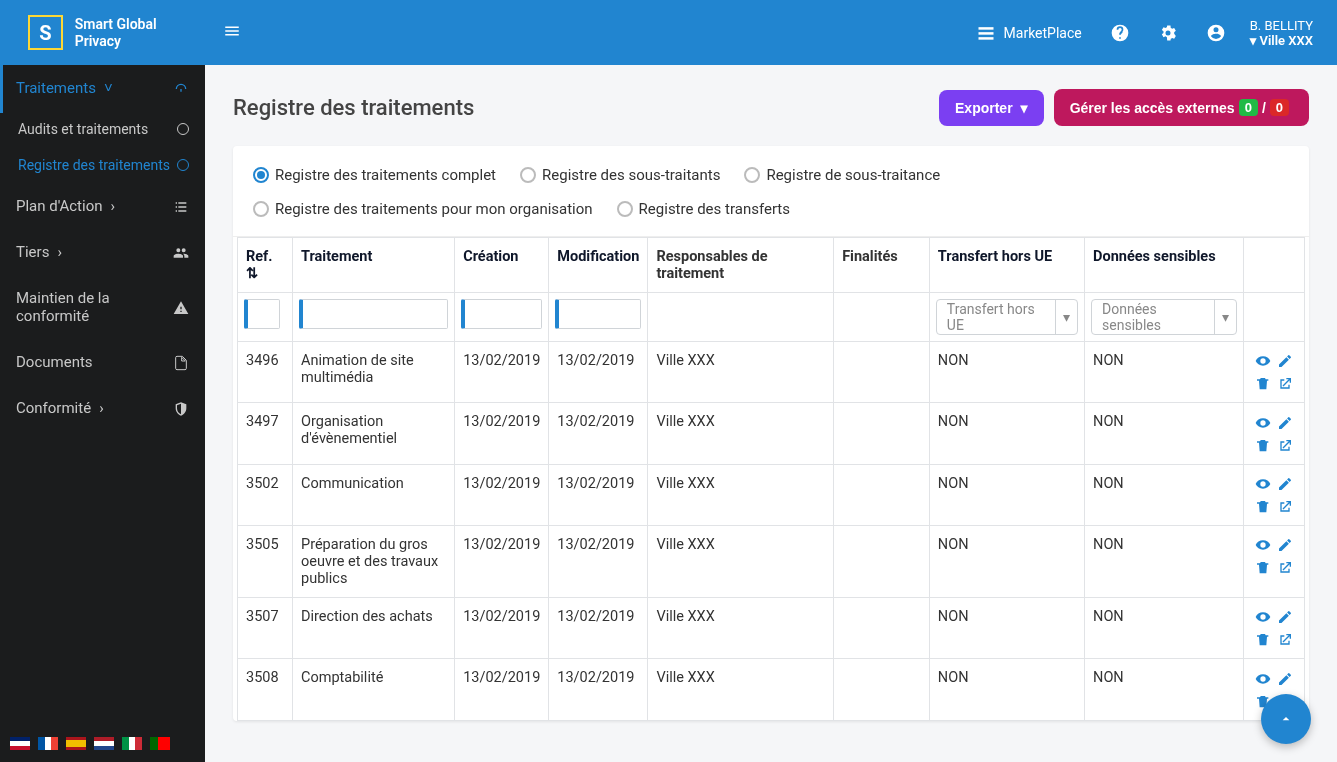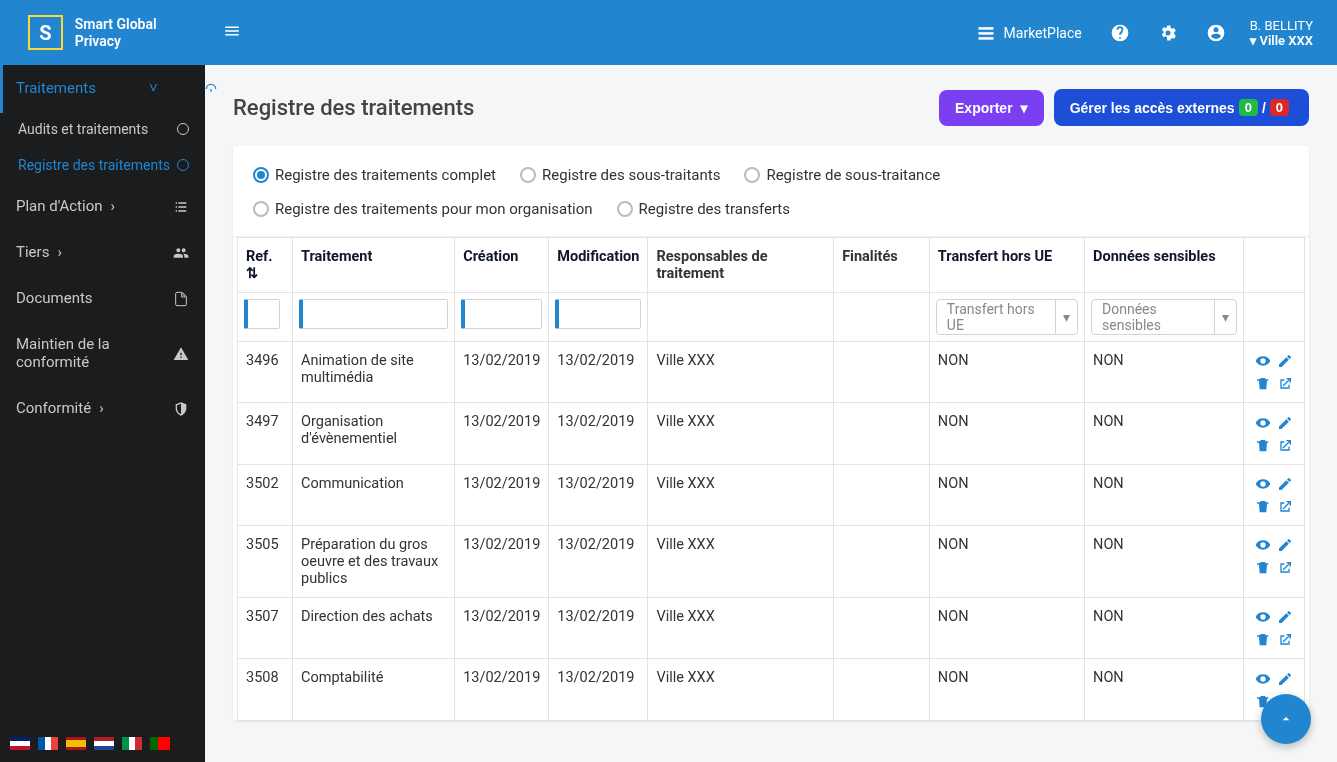--- a/index.html
+++ b/index.html
@@ -15,37 +15,37 @@
 .topbar-spacer { flex: 1; }
 .topbar-item { display: flex; align-items: center; padding: 0 14px; cursor: pointer; }
 .topbar-item svg { width: 20px; height: 20px; fill: #fff; }
 .user-block { text-align: right; padding-right: 24px; padding-left: 10px; font-size: 13px; }
 .user-block .line2 { font-weight: 600; }
 
 
 .sidebar { position: absolute; top: 65px; left: 0; bottom: 0; width: 205px; background: #1b1c1d; color: #c8c8c8; display: flex; flex-direction: column; }
 .sidebar-active-bar { position: absolute; left: 0; top: 0; width: 3px; height: 48px; background: #2185d0; }
 .nav-group { padding: 14px 16px; display: flex; align-items: center; cursor: pointer; font-size: 15px; }
-.nav-group.active { color: #2185d0; gap: 45px; }
+.nav-group.active { color: #2185d0; }
 .nav-group .chev { margin-left: 8px; }
 .nav-group .right-icon { margin-left: auto; }
 .nav-sub { padding: 10px 16px 10px 18px; display: flex; align-items: center; font-size: 14px; cursor: pointer; }
 .nav-sub.active { color: #2185d0; }
 .nav-sub .circle { margin-left: auto; width: 12px; height: 12px; border: 1.5px solid currentColor; border-radius: 50%; }
 .sidebar-footer { margin-top: auto; padding: 12px 10px; display: flex; gap: 8px; }
 .flag { width: 20px; height: 13px; display: inline-block; }
 
 
 .main { position: absolute; top: 65px; left: 205px; right: 0; bottom: 0; overflow-y: auto; padding: 24px 28px; }
 .page-header { display: flex; align-items: center; margin-bottom: 20px; }
 .page-title { font-size: 22px; font-weight: 500; color: #444; }
 .page-header .spacer { flex: 1; }
 .btn { border: none; border-radius: 8px; padding: 10px 16px; font-size: 14px; font-weight: 600; cursor: pointer; color: #fff; display: inline-flex; align-items: center; }
 .btn-export { background: #7b3ff2; margin-right: 10px; }
-.btn-access { background: #1d4ed8; }
+.btn-access { background: #be185d; }
 .badge-g { background: #21ba45; border-radius: 4px; padding: 1px 6px; margin: 0 4px; font-size: 13px; }
 .badge-r { background: #db2828; border-radius: 4px; padding: 1px 6px; margin: 0 4px; font-size: 13px; }
 .caret-down { margin-left: 8px; }
 
 
 .card { background: #fff; border-radius: 4px; box-shadow: 0 1px 3px rgba(0,0,0,0.08); padding: 20px 0 0 0; }
 .radio-row { display: flex; flex-wrap: wrap; padding: 0 20px 18px 20px; gap: 16px 24px; border-bottom: 1px solid #eee; }
 .radio-item { display: flex; align-items: center; cursor: pointer; font-size: 15px; color: #333; }
 .radio-dot { width: 16px; height: 16px; border: 2px solid #2185d0; border-radius: 50%; margin-right: 6px; position: relative; }
 .radio-dot.off { border-color: #bbb; }
@@ -143,29 +143,29 @@
           </svg></span>
       </div>
       <div class="nav-group">
         <span>Tiers</span>
         <span class="chev">›</span>
         <span class="right-icon"><svg class="ico" viewBox="0 0 24 24" fill="currentColor">
             <path d="M16 11a3 3 0 10-3-3 3 3 0 003 3zm-8 0a3 3 0 10-3-3 3 3 0 003 3zm0 2c-2.33 0-7 1.17-7 3.5V19h14v-2.5C15 14.17 10.33 13 8 13zm8 0c-.29 0-.62.02-.97.05A4.22 4.22 0 0117 16.5V19h6v-2.5c0-2.33-4.67-3.5-7-3.5z"></path>
           </svg></span>
       </div>
       <div class="nav-group">
+        <span>Maintien de la conformité</span>
+        <span class="right-icon"><svg class="ico" viewBox="0 0 24 24" fill="currentColor">
+            <path d="M1 21h22L12 2zm12-3h-2v-2h2zm0-4h-2v-4h2z"></path>
+          </svg></span>
+      </div>
+      <div class="nav-group">
         <span>Documents</span>
         <span class="right-icon"><svg class="ico" viewBox="0 0 24 24" fill="currentColor">
             <path d="M14 2H6a2 2 0 00-2 2v16a2 2 0 002 2h12a2 2 0 002-2V8zm-1 7V3.5L18.5 9z" fill="none" stroke="currentColor" stroke-width="1.5"></path>
-          </svg></span>
-      </div>
-      <div class="nav-group">
-        <span>Maintien de la conformité</span>
-        <span class="right-icon"><svg class="ico" viewBox="0 0 24 24" fill="currentColor">
-            <path d="M1 21h22L12 2zm12-3h-2v-2h2zm0-4h-2v-4h2z"></path>
           </svg></span>
       </div>
       <div class="nav-group">
         <span>Conformité</span>
         <span class="chev">›</span>
         <span class="right-icon"><svg class="ico" viewBox="0 0 24 24" fill="currentColor">
             <path d="M12 2L4 5v6c0 5 3.4 9.7 8 11 4.6-1.3 8-6 8-11V5zm0 2.2V20c-3.5-1.2-6-5-6-9V6.4z"></path>
           </svg></span>
       </div>
     </div>

